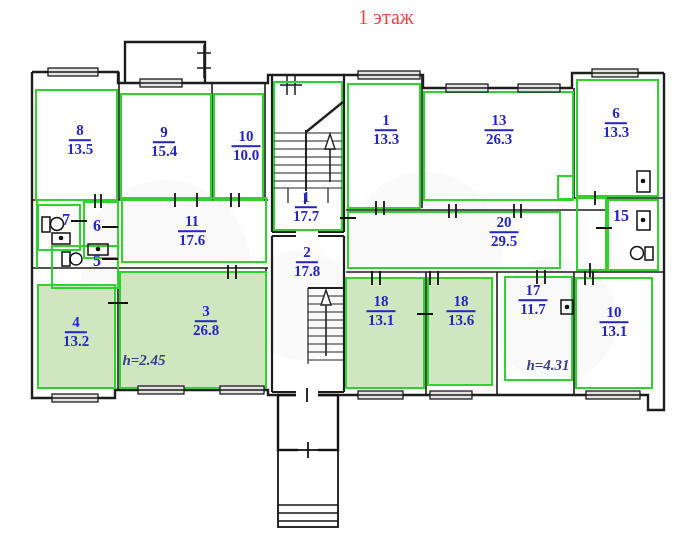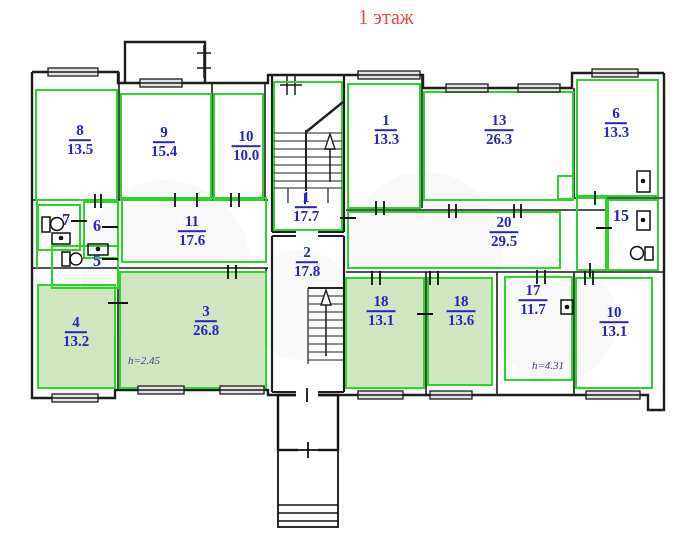--- a/index.html
+++ b/index.html
@@ -7,21 +7,21 @@
           font-family:"Liberation Serif",serif;}
   .title{position:absolute;transform:translate(-50%,-50%);color:#ef4444;font-size:20px;white-space:nowrap;}
   .wm{position:absolute;transform:translate(-50%,-50%);font-family:"Liberation Sans",sans-serif;
       font-weight:bold;font-size:150px;color:rgba(120,120,120,0.07);letter-spacing:8px;pointer-events:none;}
   .frac{position:absolute;transform:translate(-50%,-50%);text-align:center;color:#2626c0;
         font-weight:bold;font-size:15px;line-height:1.12;white-space:nowrap;}
   .frac .num{display:inline-block;border-bottom:2px solid #2626c0;padding:0 7px;}
   .frac .area{display:block;}
   .plain{position:absolute;transform:translate(-50%,-50%);color:#2626c0;font-weight:bold;font-size:16px;}
   .note{position:absolute;transform:translate(-50%,-50%);color:#3c3f85;font-style:italic;
-        font-weight:normal;font-size:11px;white-space:nowrap;}
+        font-weight:bold;font-size:15px;white-space:nowrap;}
   svg{position:absolute;left:0;top:0;}
 </style>
 </head>
 <body>
 
 <div class="canvas">
 
 <svg width="696" height="540" viewBox="0 0 696 540">
 
   <g fill="rgba(0,0,0,0.025)">

